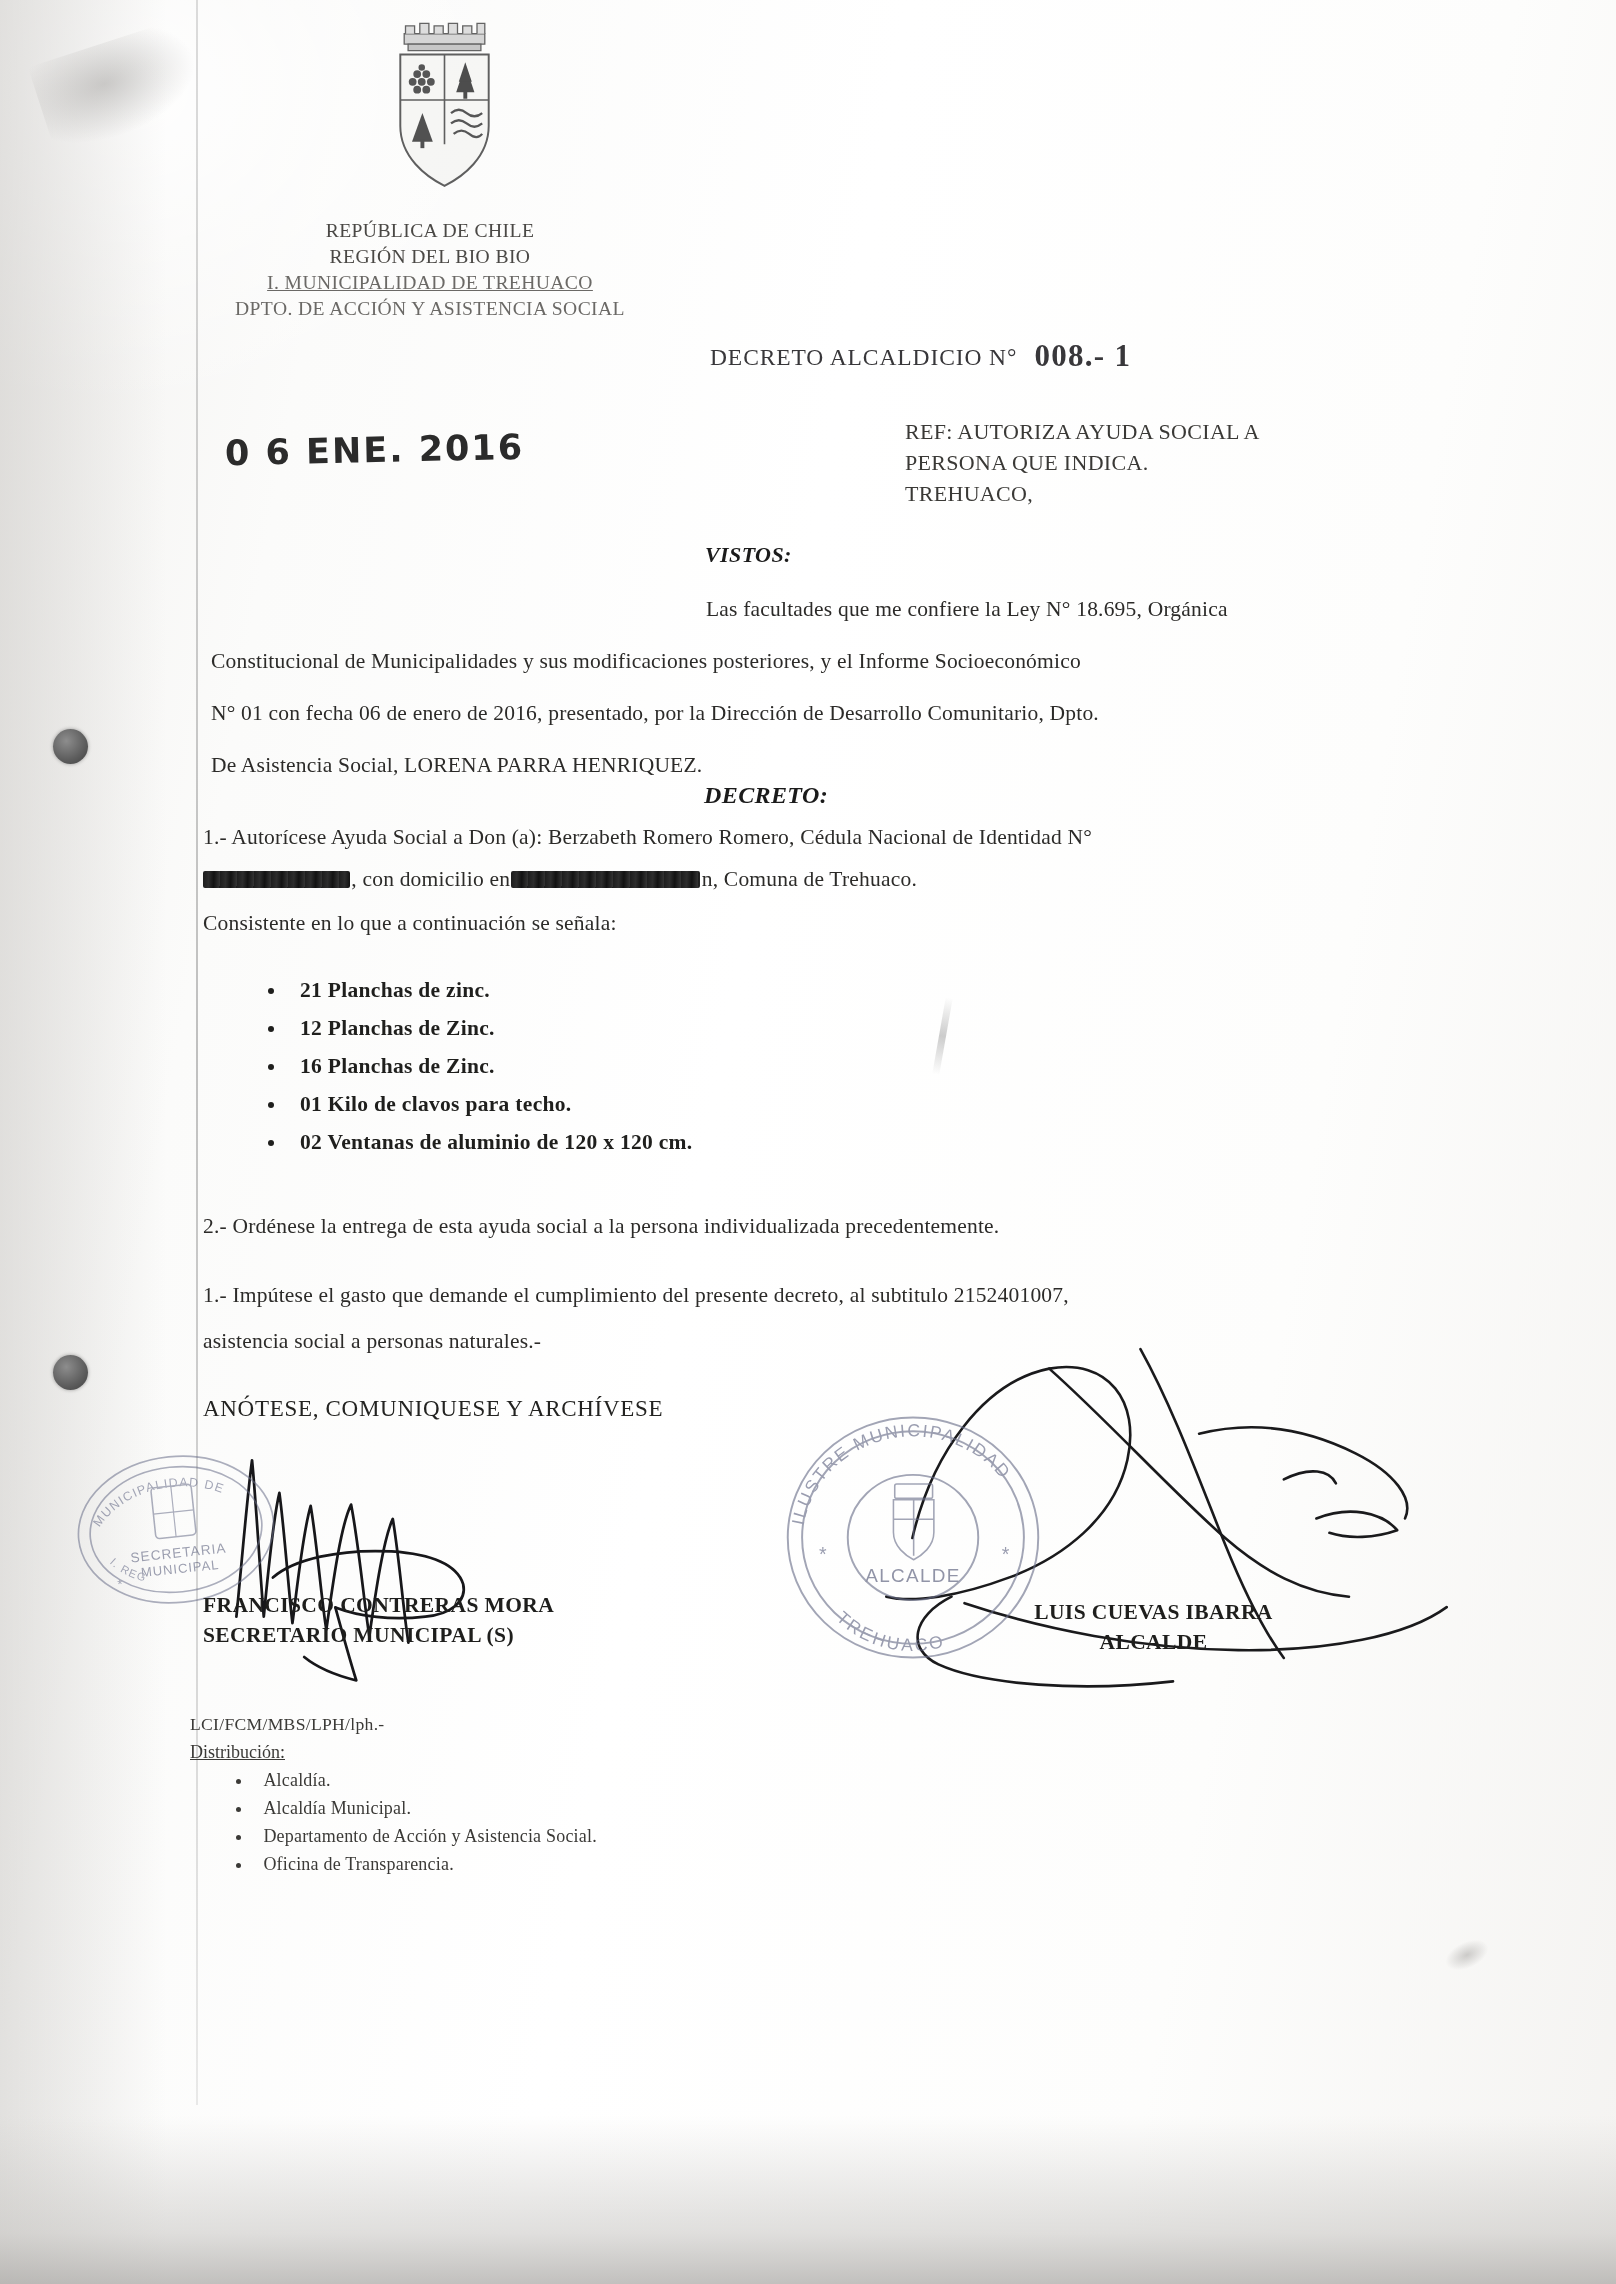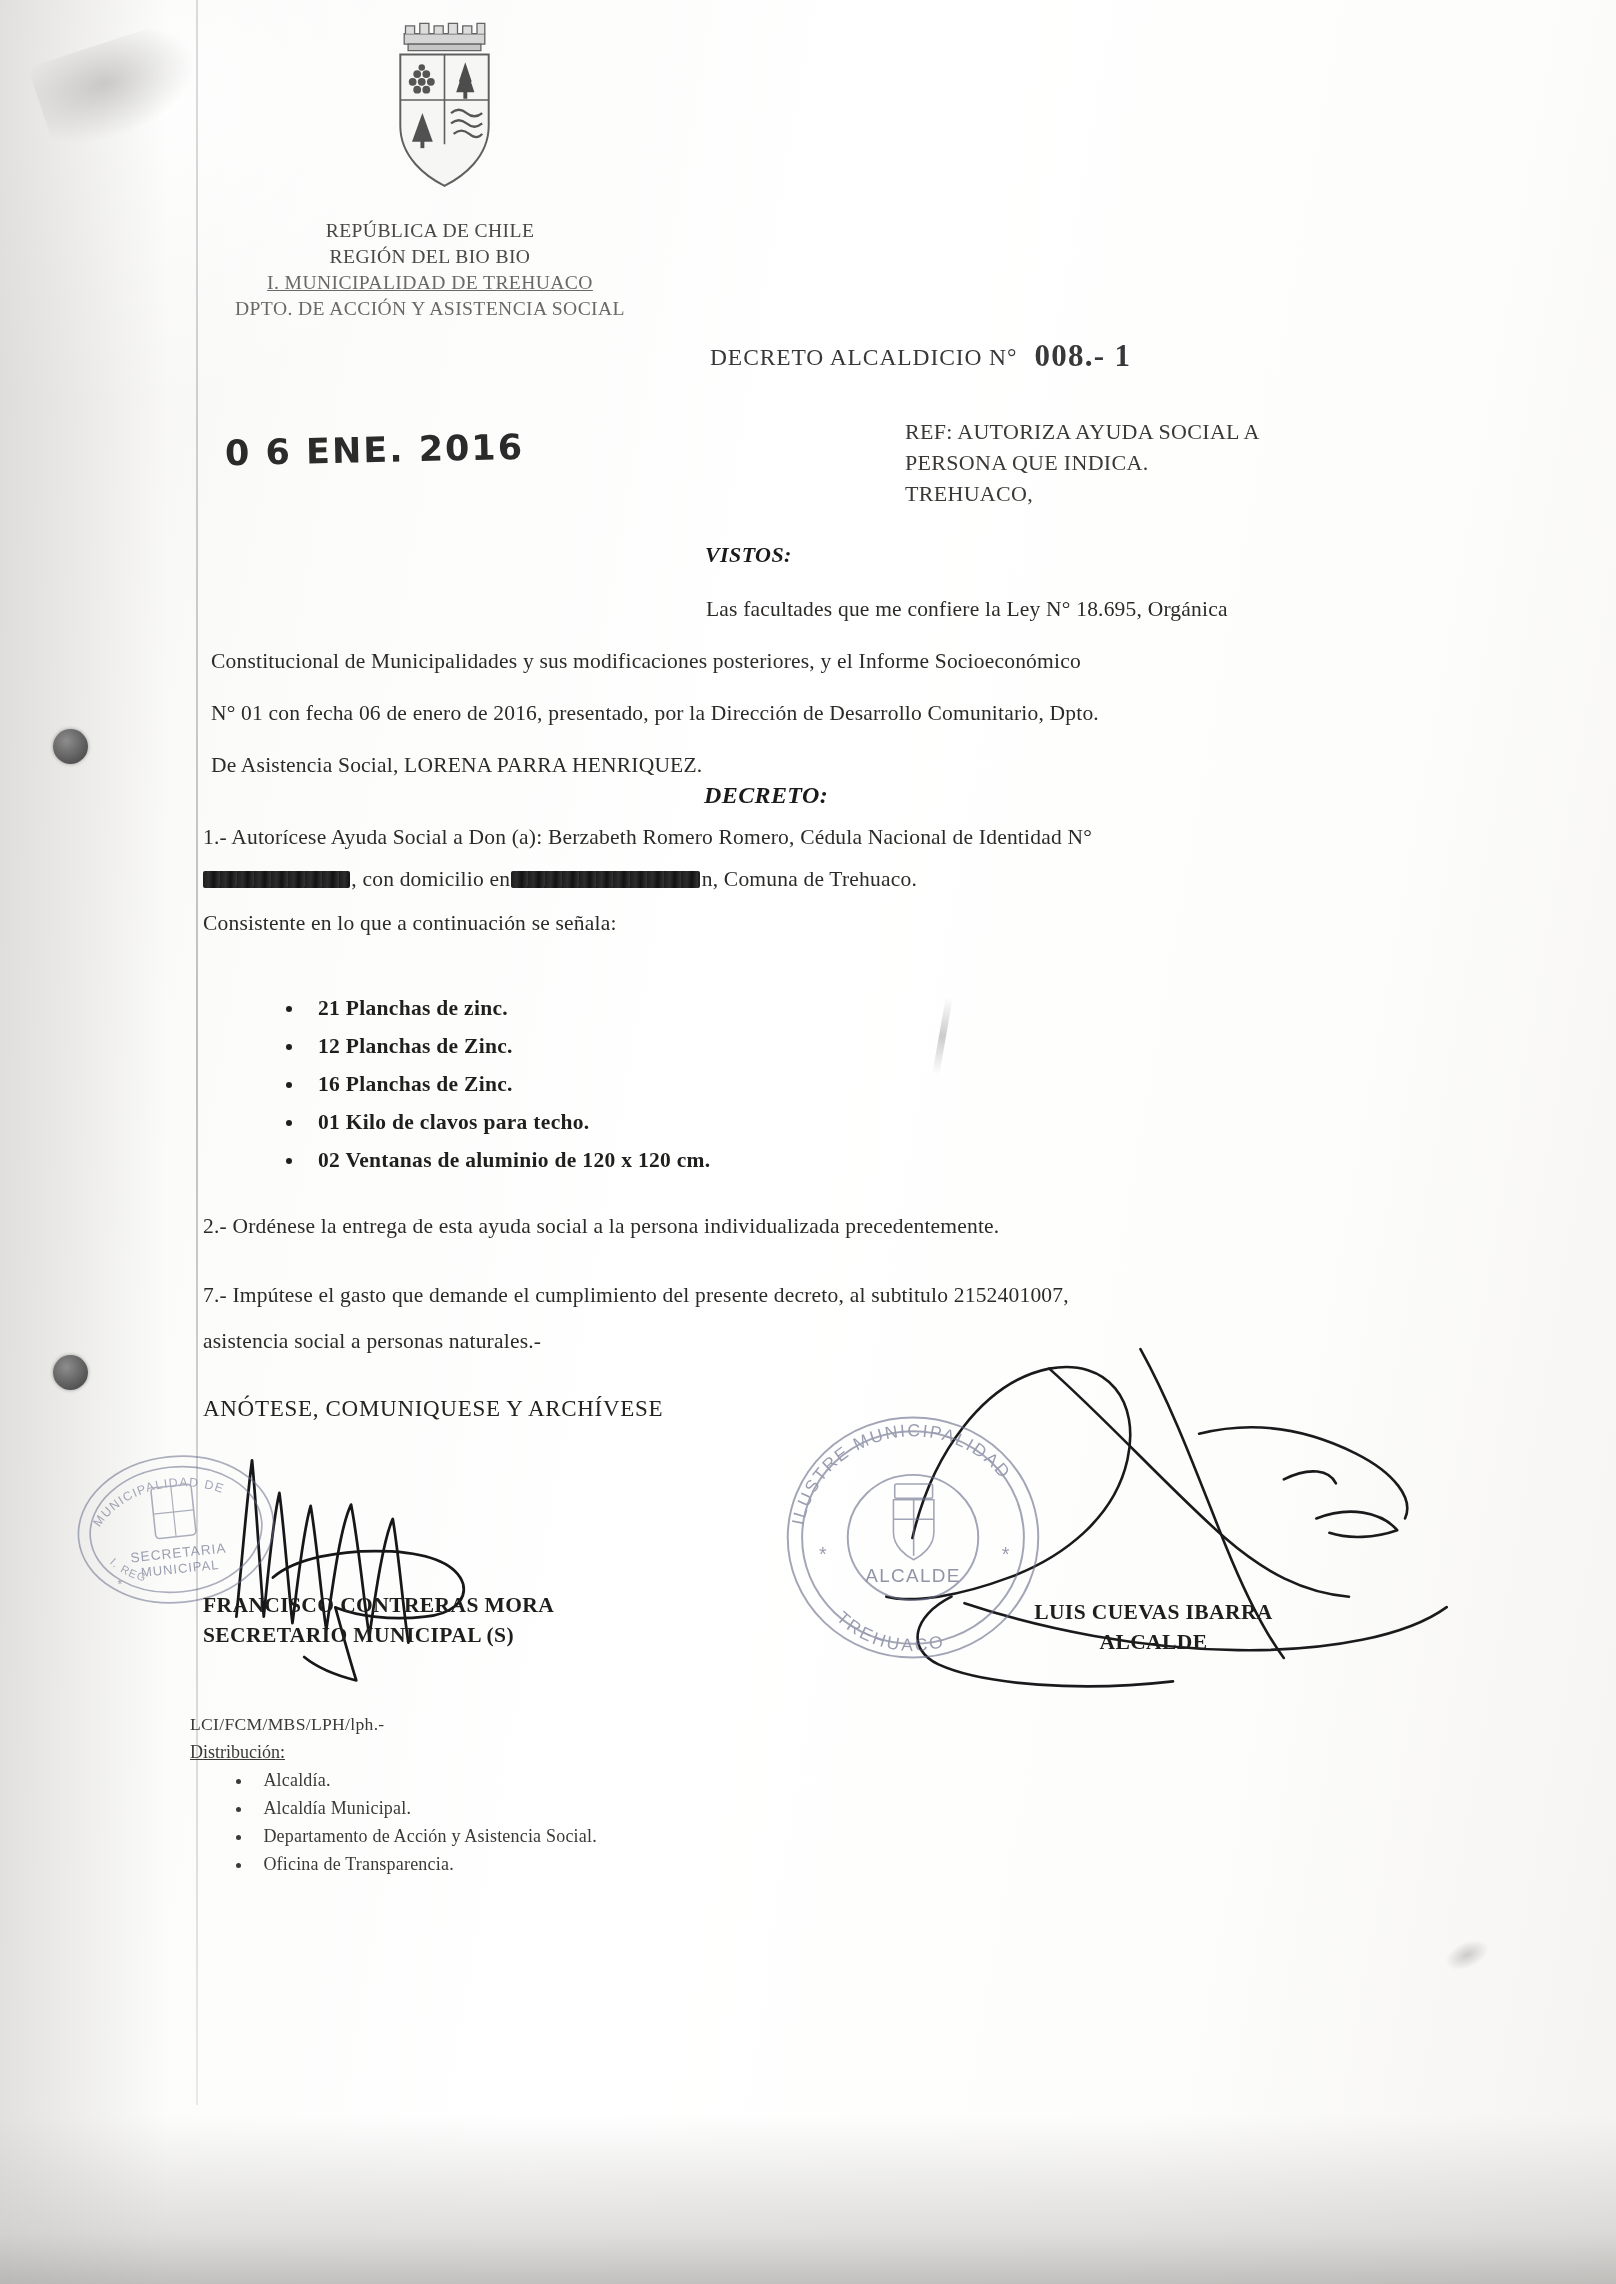--- a/index.html
+++ b/index.html
@@ -178,21 +178,21 @@
     position: absolute;
     left: 203px; top: 911px;
     font-size: 21.5px;
     letter-spacing: 0.2px;
     color: #2c2b29;
   }
 
   #items-list {
     position: absolute;
     left: 253px; top: 971px;
-    margin: 18px;
+    margin: 0;
     padding: 0 0 0 34px;
     font-size: 21.5px;
     line-height: 38px;
     font-weight: bold;
     color: #1f1f1d;
     letter-spacing: 0.3px;
   }
   #items-list li { padding-left: 13px; }
 
   #clause-2 {
@@ -403,21 +403,21 @@
   <ul id="items-list">
     <li>21 Planchas de zinc.</li>
     <li>12 Planchas de Zinc.</li>
     <li>16 Planchas de Zinc.</li>
     <li>01 Kilo de clavos para techo.</li>
     <li>02 Ventanas de aluminio de 120 x 120 cm.</li>
   </ul>
 
   <div id="clause-2">2.- Ordénese la entrega de esta ayuda social a la persona individualizada precedentemente.</div>
   <div id="clause-3">
-    <div>7.- Impútese el gasto que demande el cumplimiento del presente decreto, al subtitulo 2152401007,</div>
+    <div>1.- Impútese el gasto que demande el cumplimiento del presente decreto, al subtitulo 2152401007,</div>
     <div>asistencia social a personas naturales.-</div>
   </div>
 
   <div id="anotese">ANÓTESE, COMUNIQUESE Y ARCHÍVESE</div>
 
   <svg class="sig-svg" id="sig-svg-left" viewBox="0 0 620 420">
     <g fill="none" stroke="#17171a" stroke-width="4.2" stroke-linecap="round" stroke-linejoin="round">
       <path d="M62 300 C70 220 78 120 86 60 C92 120 98 230 104 300 C110 240 118 150 128 110
                C136 170 142 260 148 310 C156 250 164 170 176 130 C186 190 192 270 200 320
                C210 250 222 160 238 128 C250 190 258 280 266 330 C276 260 288 180 302 150

